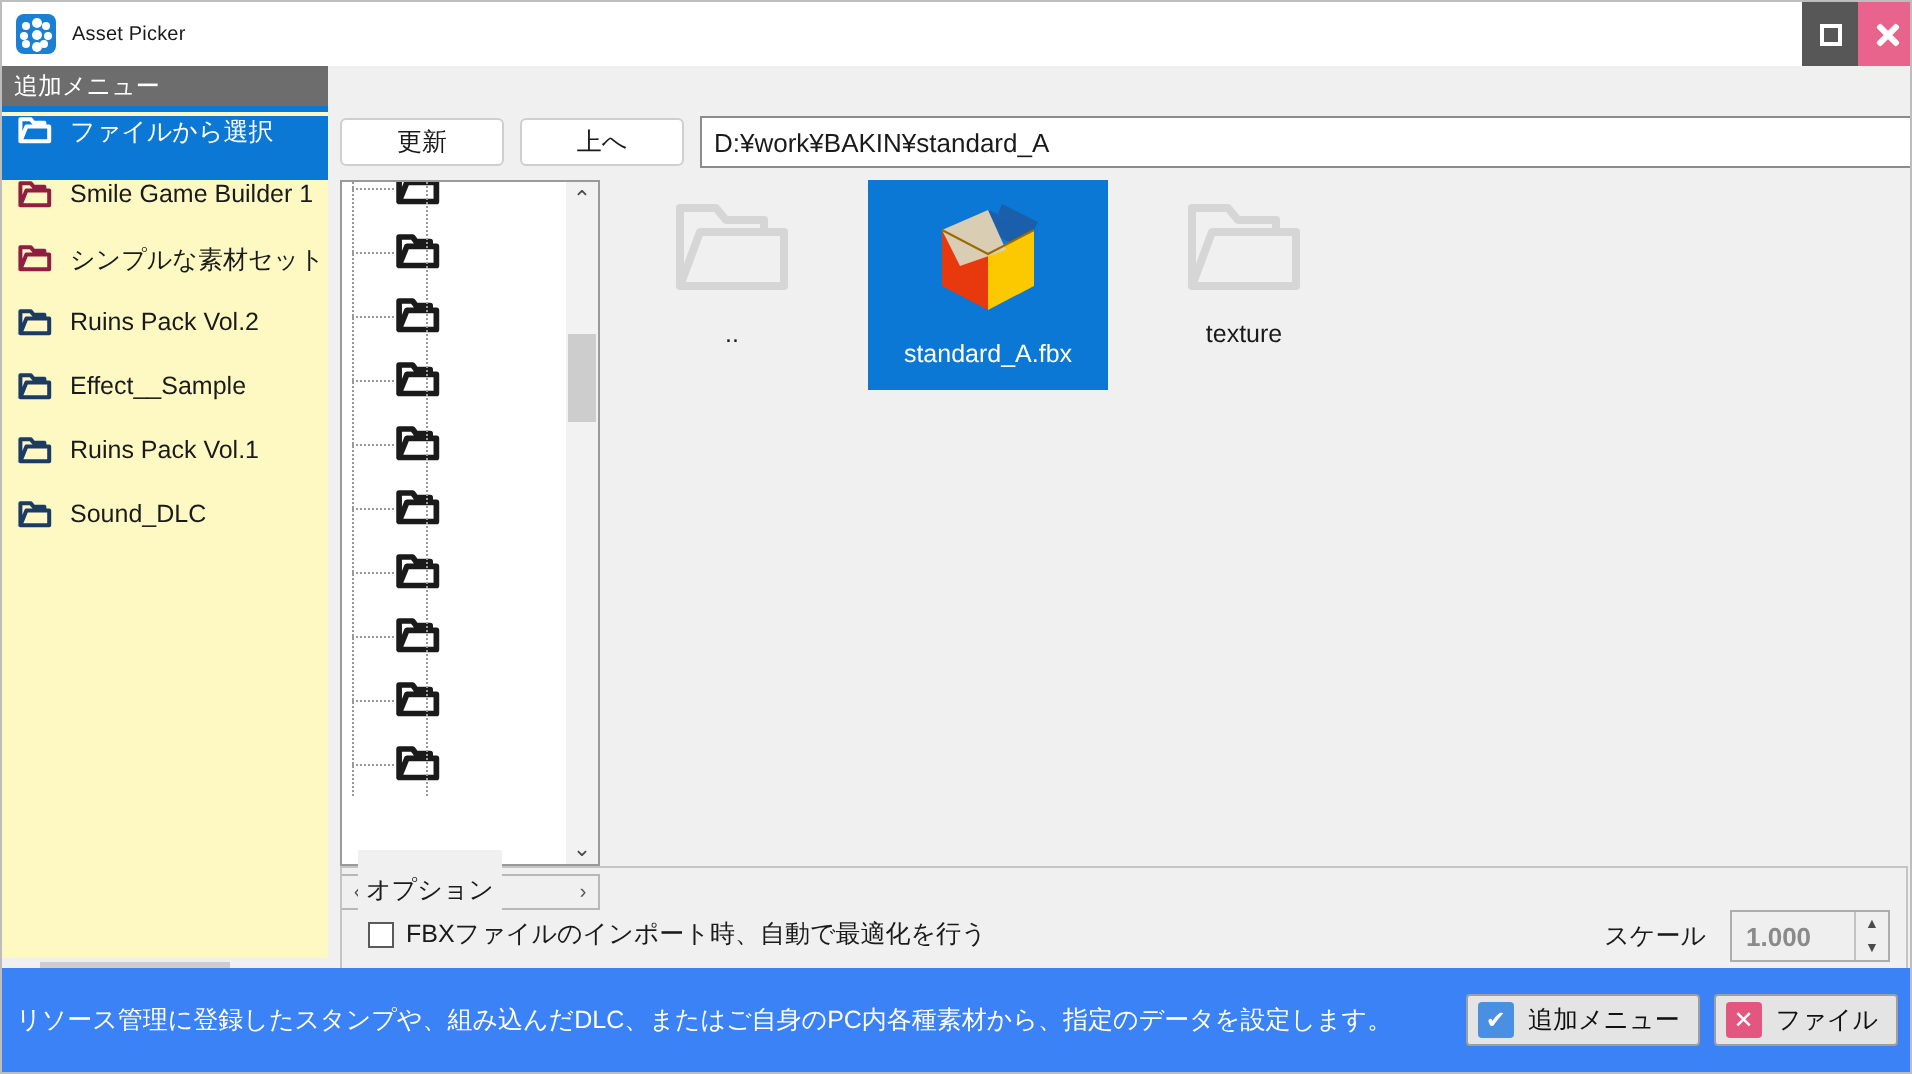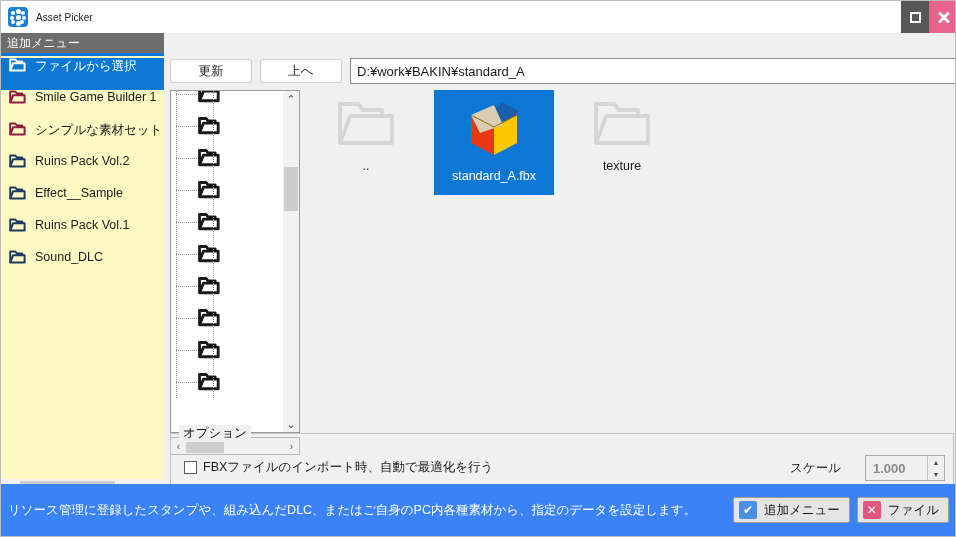--- a/index.html
+++ b/index.html
@@ -180,35 +180,35 @@
   .fitem.sel .label { color: #ffffff; }
   .big-folder { width: 58px; height: 48px; }
 
   
   .options {
     position: absolute; left: 3px; top: 400px; width: 784px; height: 58px;
     border: 1px solid #c4c4c4;
   }
   .opt-legend {
     position: absolute; left: 8px; top: -9px; background: #f0f0f0;
-    padding: 0 4px; font-size: 12.5px; color: #1a1a1a;
+    padding: 12px 4px; font-size: 12.5px; color: #1a1a1a;
   }
   .opt-check {
     position: absolute; left: 13px; top: 25px;
     display: flex; align-items: center; font-size: 12.5px; color: #1a1a1a;
   }
   .cbox {
     width: 13px; height: 13px; border: 1px solid #5a5a5a;
     background: #ffffff; margin-right: 6px; flex: none;
   }
   .scale-wrap {
     position: absolute; right: 8px; top: 21px;
     display: flex; align-items: center;
   }
-  .scale-label { font-size: 12.5px; color: #1a1a1a; margin-right: 24px; }
+  .scale-label { font-size: 12.5px; color: #1a1a1a; margin-right: 12px; }
   .spinner {
     width: 80px; height: 26px; background: #efefef;
     border: 1px solid #adadad; display: flex; align-items: center; font-weight: bold;
   }
   .spin-val {
     flex: 1; font-size: 13px; color: #8a8a8a; padding-left: 7px;
   }
   .spin-btns {
     width: 17px; height: 24px; border-left: 1px solid #c3c3c3;
     display: flex; flex-direction: column;

